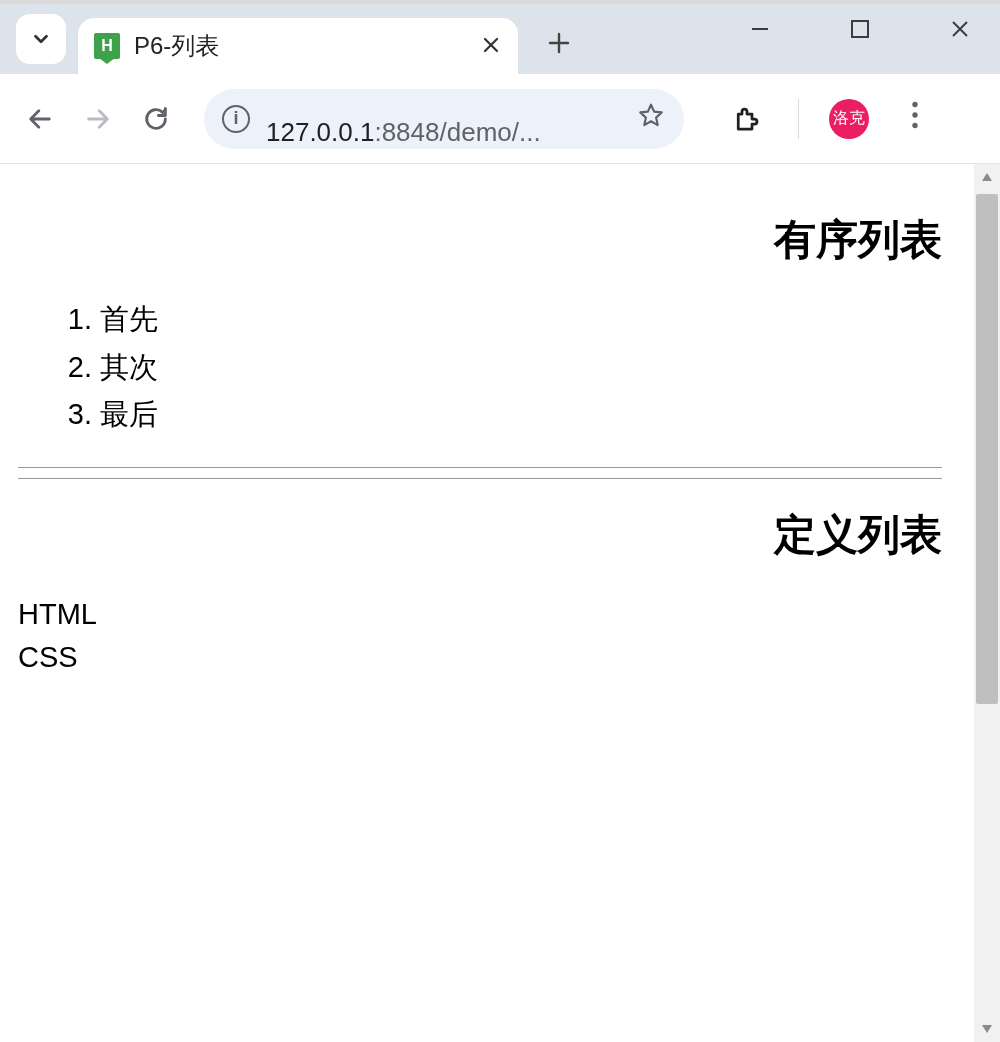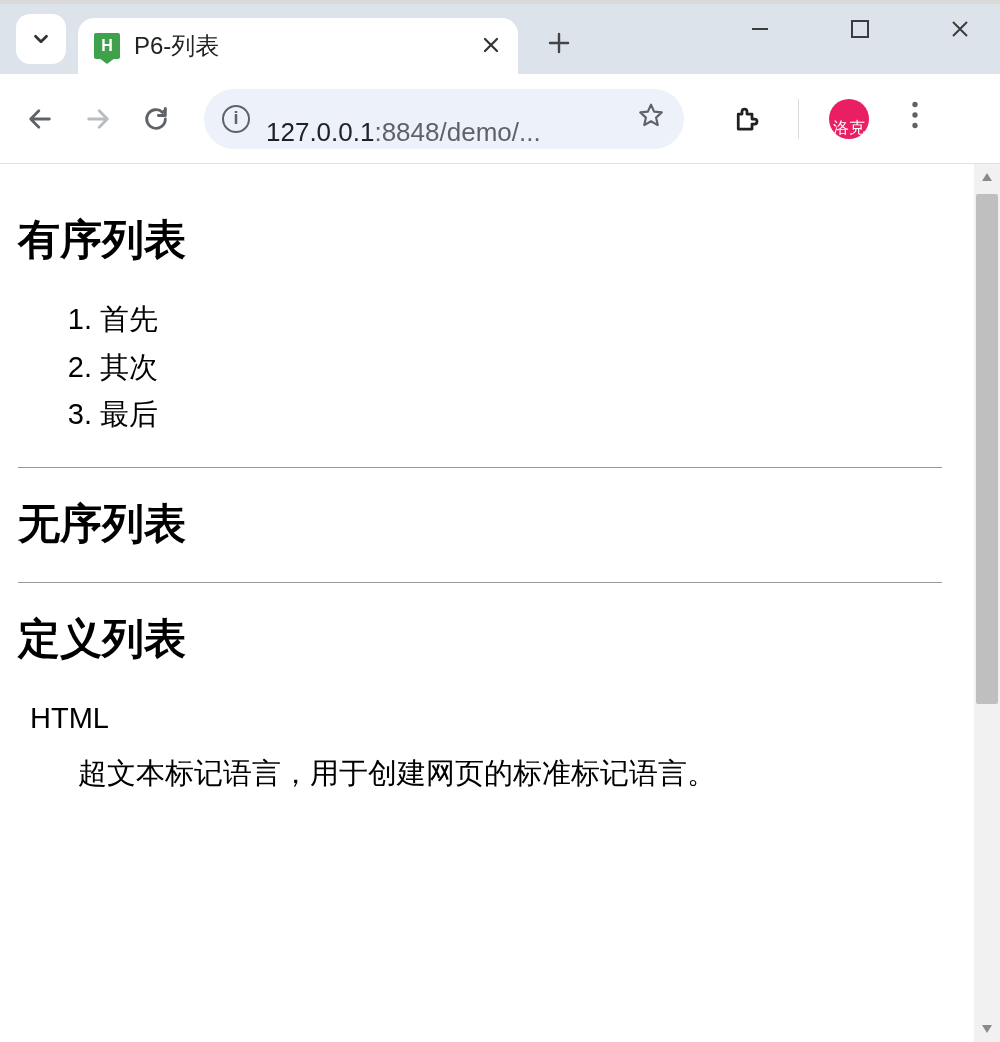--- a/index.html
+++ b/index.html
@@ -126,21 +126,21 @@
   .url-text .dim { color:#5f6368; }
   .star { font-size:28px; color:#5f6368; }
   .ext-icon { margin-left:30px; }
   .ext-icon svg { display:block; }
   .sep { width:1px; height:40px; background:#dcdcdc; margin:0 6px 0 18px;}
   .profile {
     width:40px; height:40px;
     background:#e91e63;
     color:#fff;
     border-radius:50%;
-    display:flex; align-items:flex-end; justify-content:center;
+    display:flex; align-items:center; justify-content:center;
     font-size:16px;
     margin-left:6px;
   }
   .kebab { margin-left:24px; color:#5f6368; font-size:28px; }
   
   .viewport {
     flex:1;
     position:relative;
     background:#fff;
     overflow:hidden;
@@ -150,34 +150,35 @@
     top:0; left:0;
     width:960px;
     padding: 20px 18px 0 18px;
     font-size:29px;
     color:#000;
   }
   .page h2 {
     font-size:42px;
     font-weight:800;
     margin: 28px 0 30px 0;
+    text-align: right;
   }
   .page ol, .page ul {
     margin: 0 0 30px 0;
     padding-left: 78px;
     line-height:1.5;
   }
   .page li { margin:4px; }
   .page hr {
     border:none;
     border-top:1.5px solid #999;
     margin: 8px 0 10px 0;
   }
   .page dl { margin: 10px 0; line-height:1.5; }
-  .page dt { margin:12px; }
+  .page dt { margin:0; }
   .page dd { margin: 0 0 0 60px; }
   
   .scroll-track {
     position:absolute;
     right:0; top:0;
     width:26px;
     height:100%;
     background:#f1f1f1;
   }
   .scroll-up, .scroll-down {
@@ -298,27 +299,26 @@
     <div class="page">
 
       <h2>有序列表</h2>
       <ol>
         <li>首先</li>
         <li>其次</li>
         <li>最后</li>
       </ol>
       <hr>
 
-      <h2>无序列表</h2>
       <hr>
 
       <h2>定义列表</h2>
       <dl>
         <dt>HTML</dt>
-        <dd>超文本标记语言，用于创建网页的标准标记语言。</dd>
+        <dt>CSS</dt>
       </dl>
 
     </div>
 
     <div class="scroll-track">
       <div class="scroll-up">
         <svg width="14" height="14" viewBox="0 0 14 14">
             <path d="M7 3l5 8H2z" fill="#8a8a8a"></path>
           </svg>
       </div>

